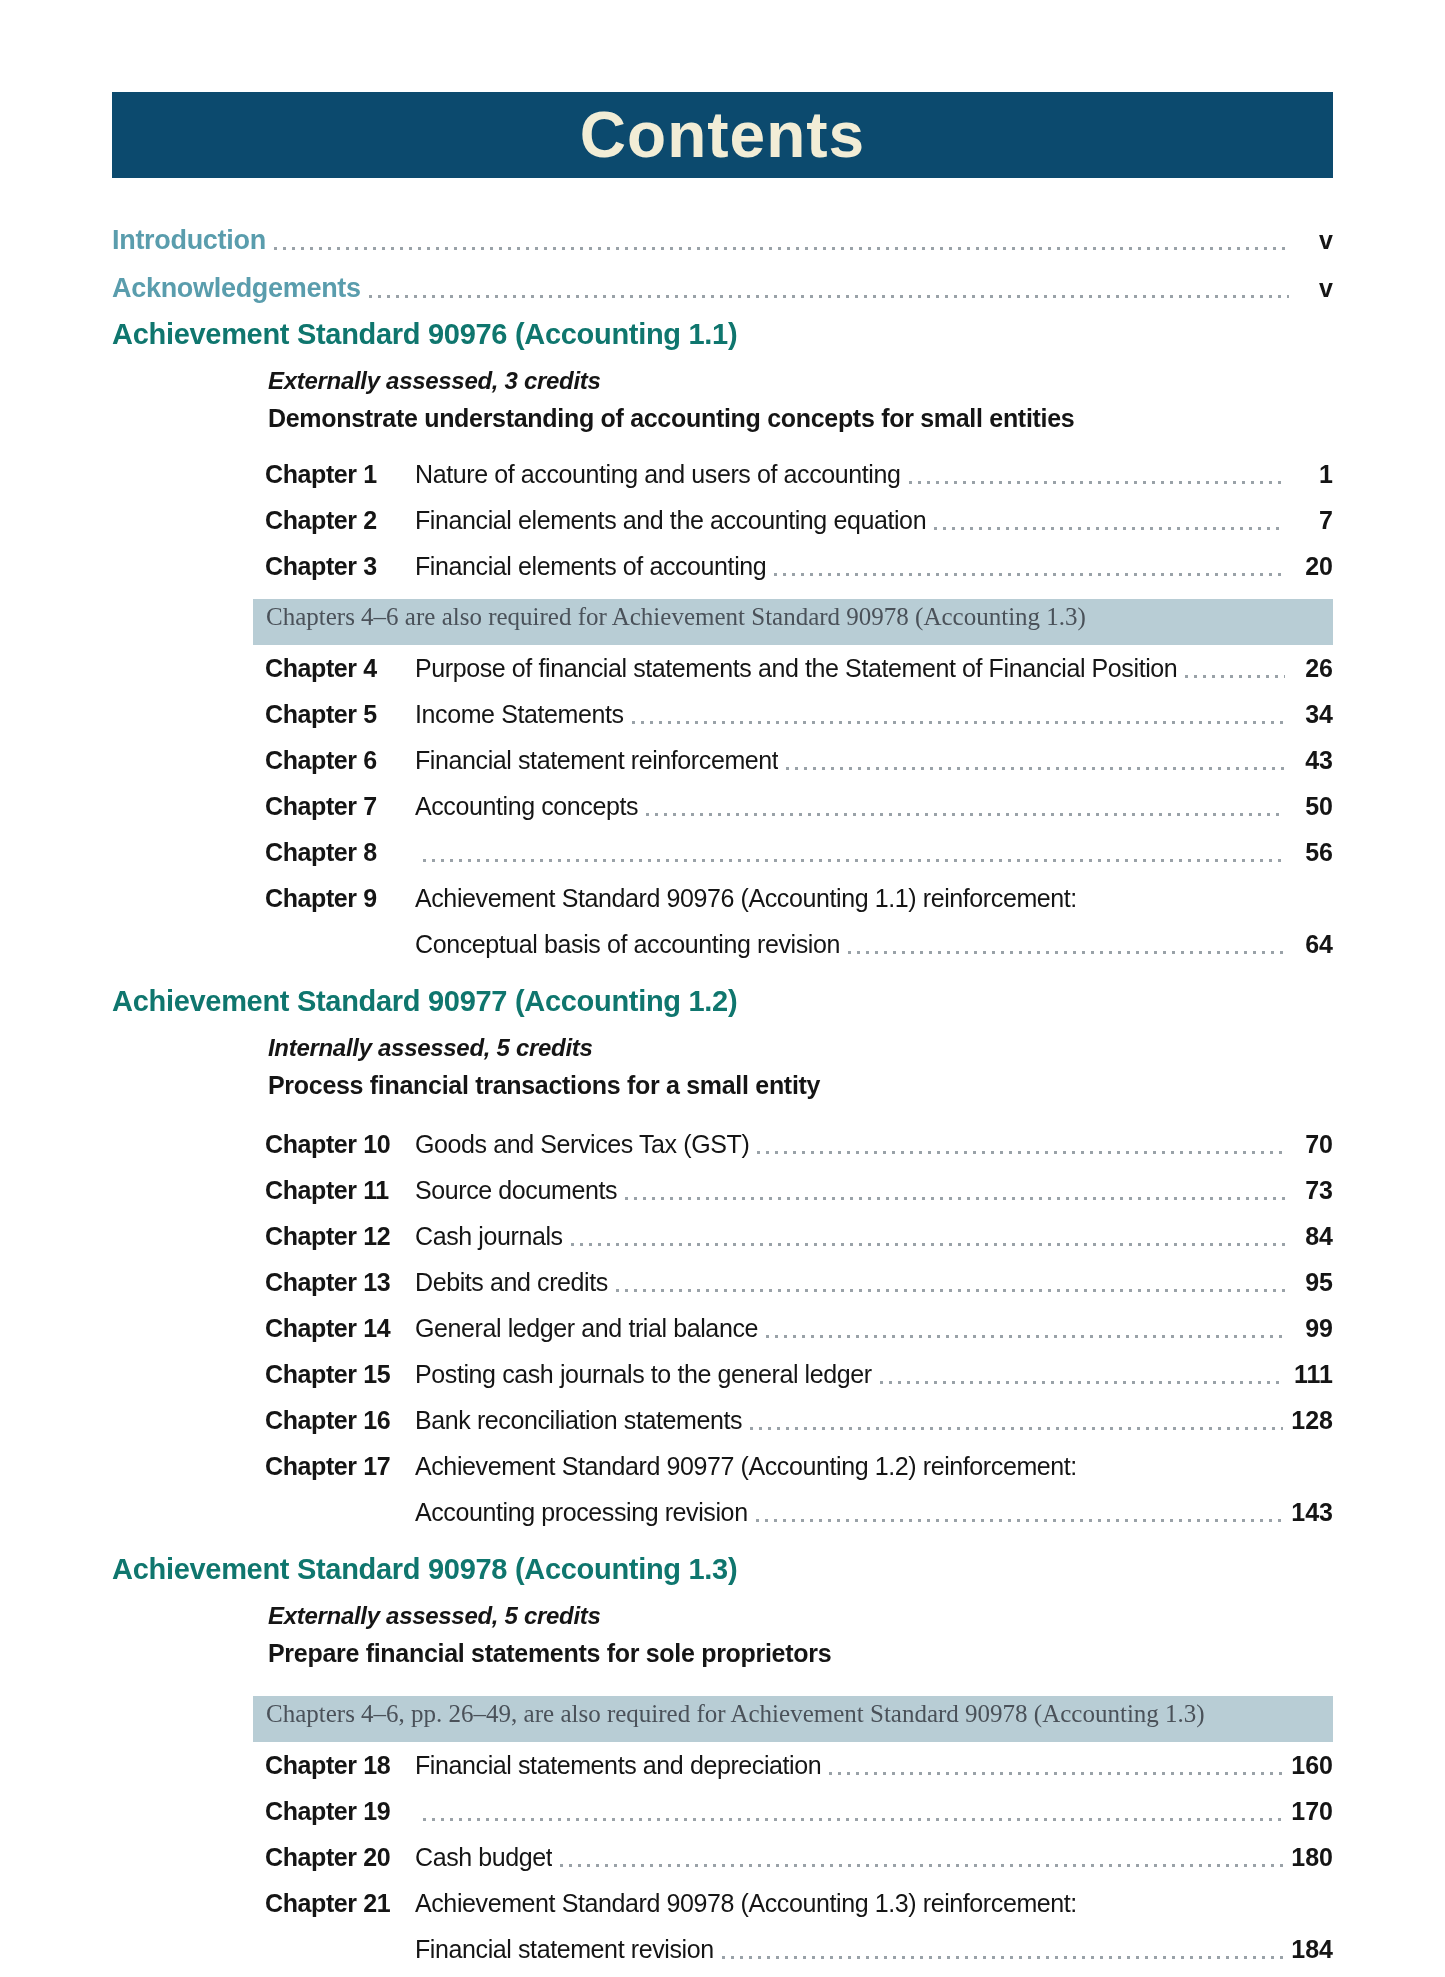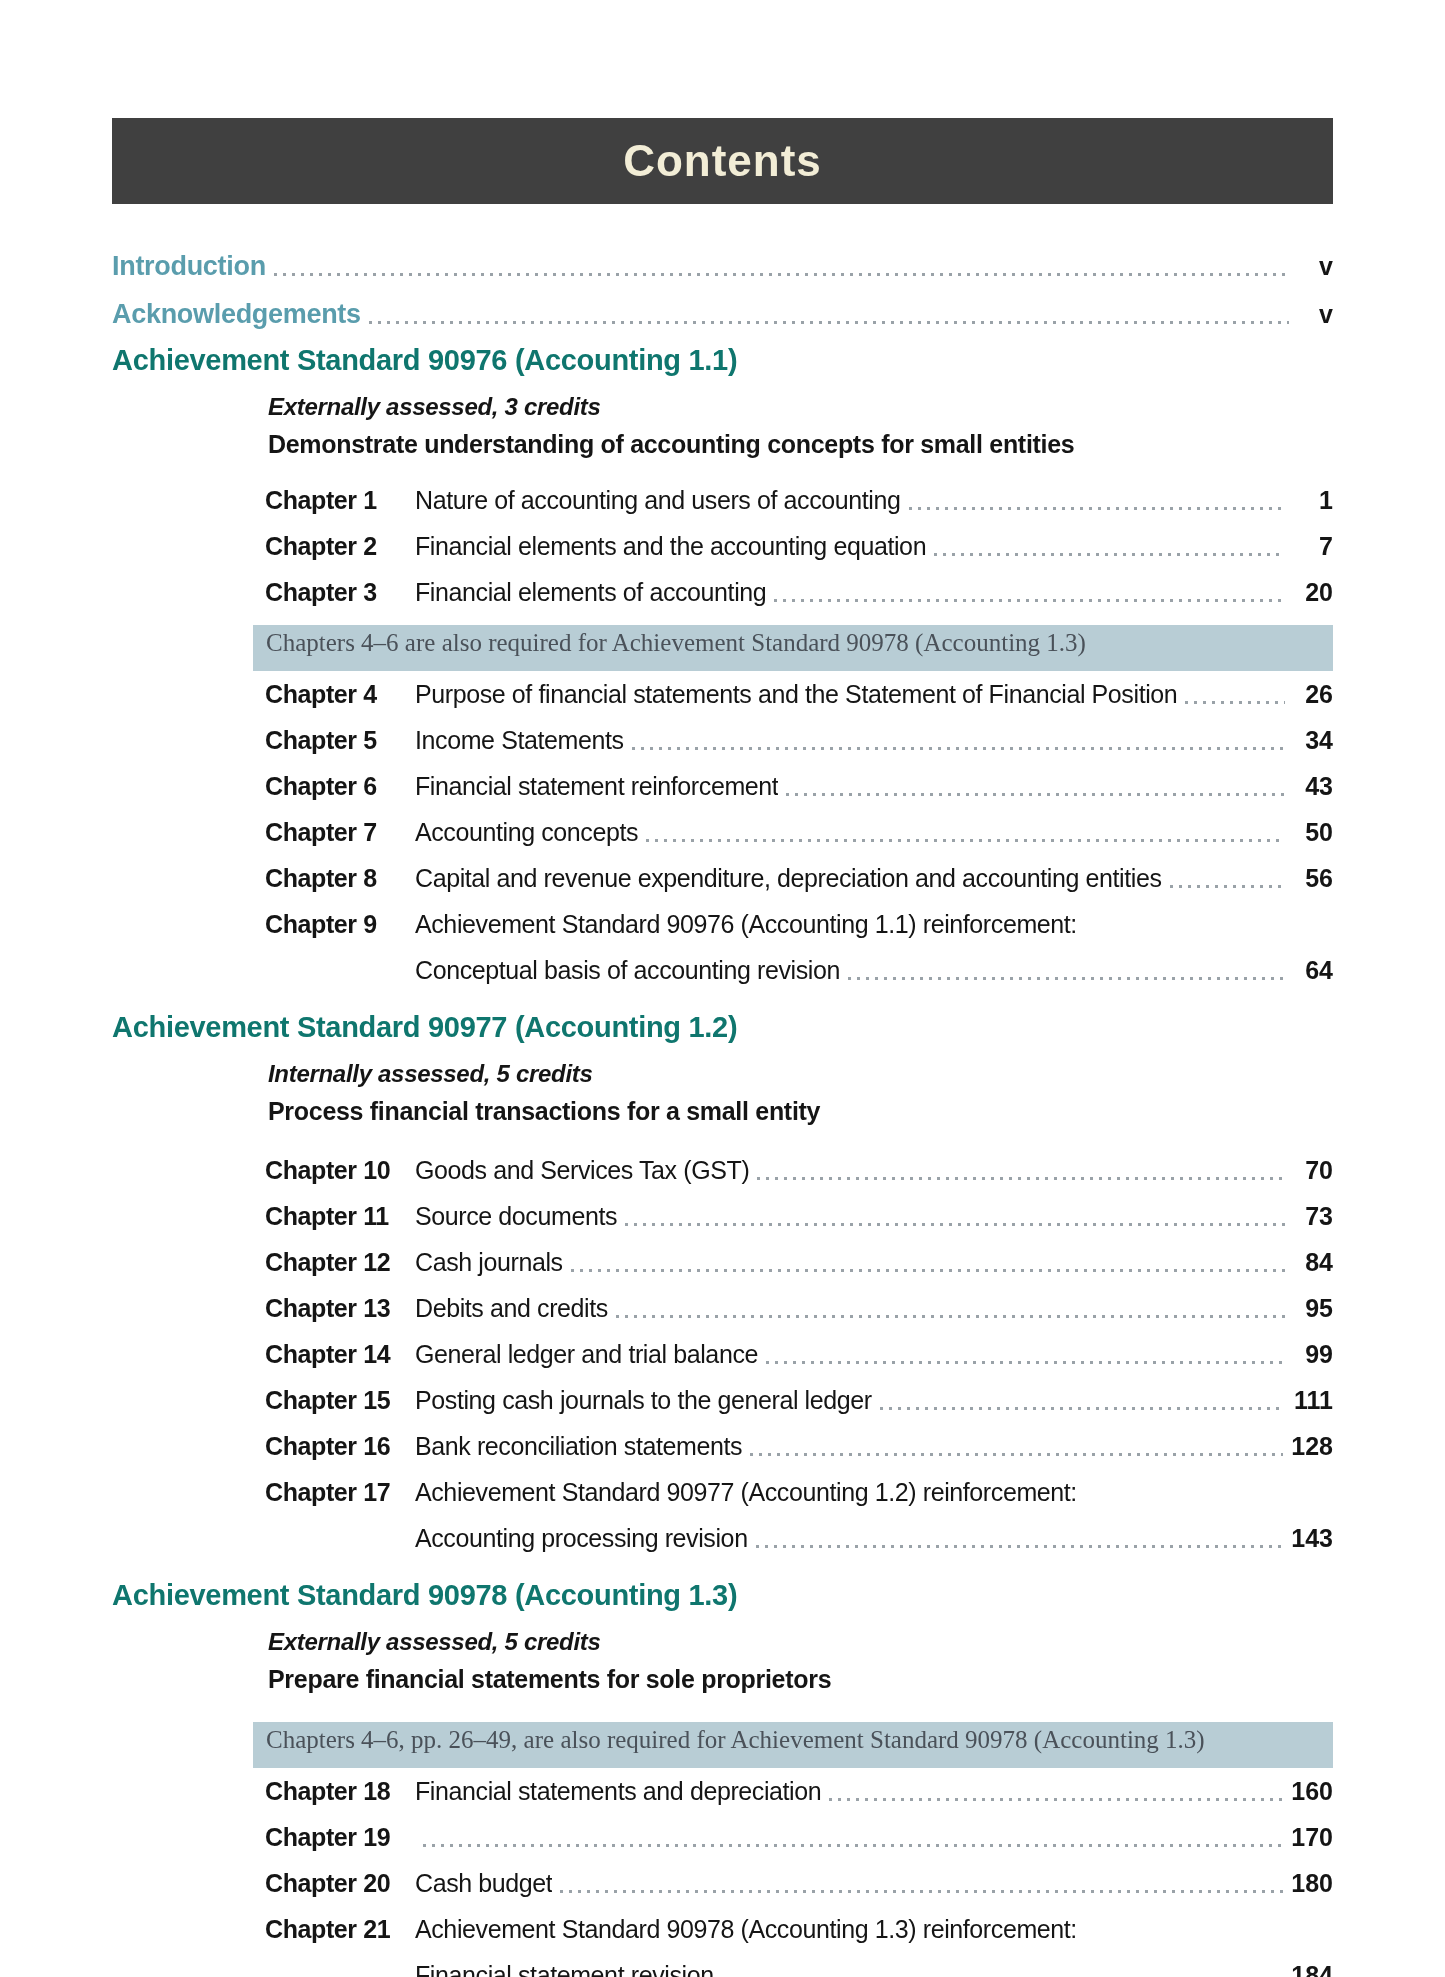--- a/index.html
+++ b/index.html
@@ -8,26 +8,26 @@
     width:1445px;height:1977px;
     background:#ffffff;
     box-sizing:border-box;
     padding:0 112px;
     overflow:hidden;
     font-family:"Liberation Sans","DejaVu Sans",sans-serif;
     color:#151515;
   }
   
   .title-banner{
-    margin-top:118px;
+    margin-top:92px;
     height:86px;
-    background:#404040;
+    background:#0c4a6e;
     text-align:center;
     line-height:86px;
-    font-size:44px;
+    font-size:64px;
     font-weight:700;
     letter-spacing:1px;
     color:#F2EDD6;
   }
   
   .front-matter{margin-top:38px;}
   .fm-row{display:flex;height:48px;line-height:48px;}
   .fm-label{flex:none;font-size:27px;font-weight:700;color:#5A9DAD;letter-spacing:-0.3px;}
   .fm-page{flex:none;min-width:36px;text-align:right;font-size:25px;font-weight:700;color:#151515;}
   .dots{
@@ -144,21 +144,20 @@
         <span class="ch-page">43</span>
       </div>
       <div class="toc-row">
         <span class="ch-label">Chapter 7</span>
         <span class="ch-title">Accounting concepts</span>
         <span class="dots"></span>
         <span class="ch-page">50</span>
       </div>
       <div class="toc-row">
         <span class="ch-label">Chapter 8</span>
-        <span class="ch-title">Capital and revenue expenditure, depreciation and accounting entities</span>
         <span class="dots"></span>
         <span class="ch-page">56</span>
       </div>
       <div class="toc-row">
         <span class="ch-label">Chapter 9</span>
         <span class="ch-title">Achievement Standard 90976 (Accounting 1.1) reinforcement:</span>
       </div>
       <div class="toc-row">
         <span class="ch-label"></span>
         <span class="ch-title">Conceptual basis of accounting revision</span>

